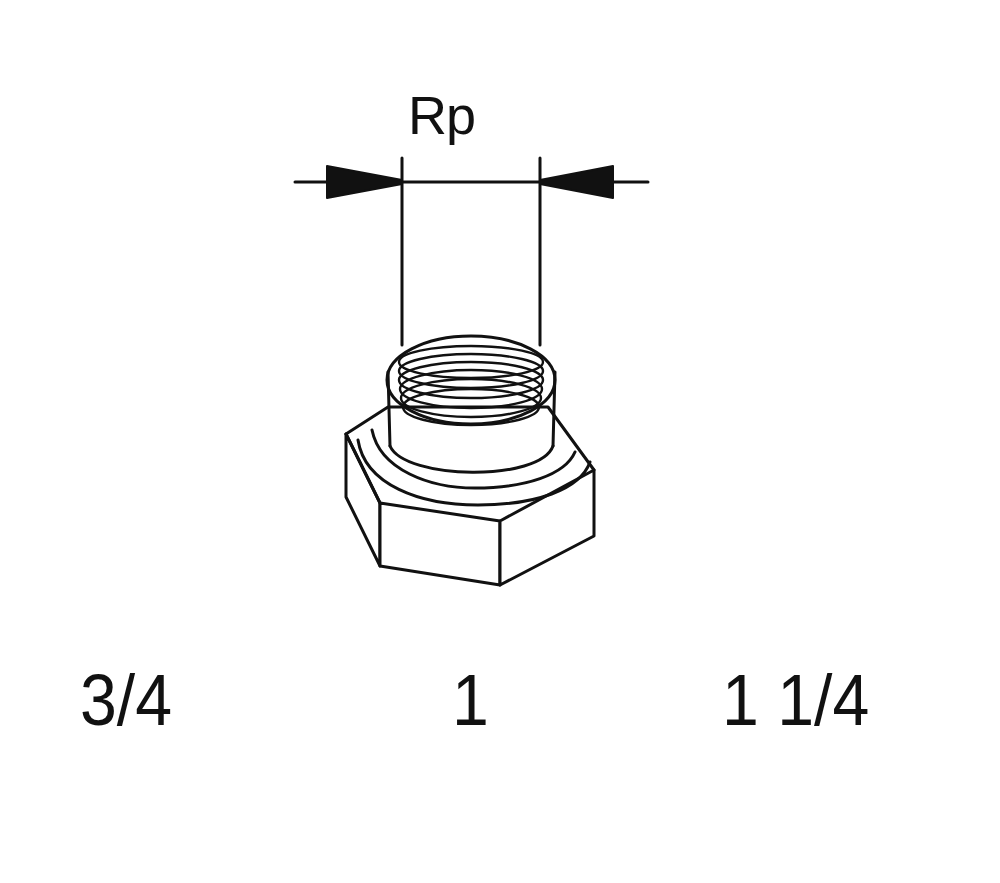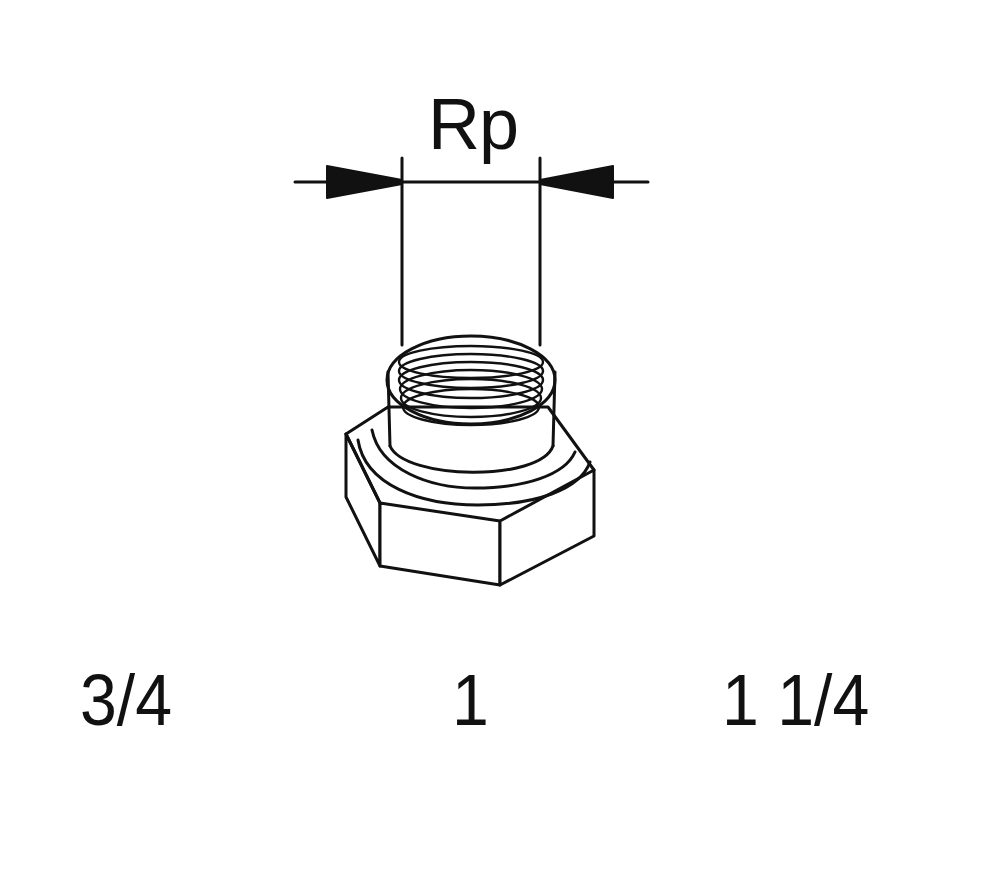--- a/index.html
+++ b/index.html
@@ -22,23 +22,23 @@
       height: 883px;
     }
     .label {
       position: absolute;
       color: #111111;
       font-family: "Liberation Sans", sans-serif;
       line-height: 1;
       white-space: nowrap;
     }
     .dim-label {
-      left: 428px;
+      left: 408px;
       top: 88px;
-      font-size: 72px;
+      font-size: 54px;
       letter-spacing: -1px;
     }
     .size-label {
       top: 664px;
       font-size: 72px;
       transform: scaleX(0.92);
       transform-origin: left top;
     }
     .size-1 { left: 80px; }
     .size-2 { left: 452px; }

